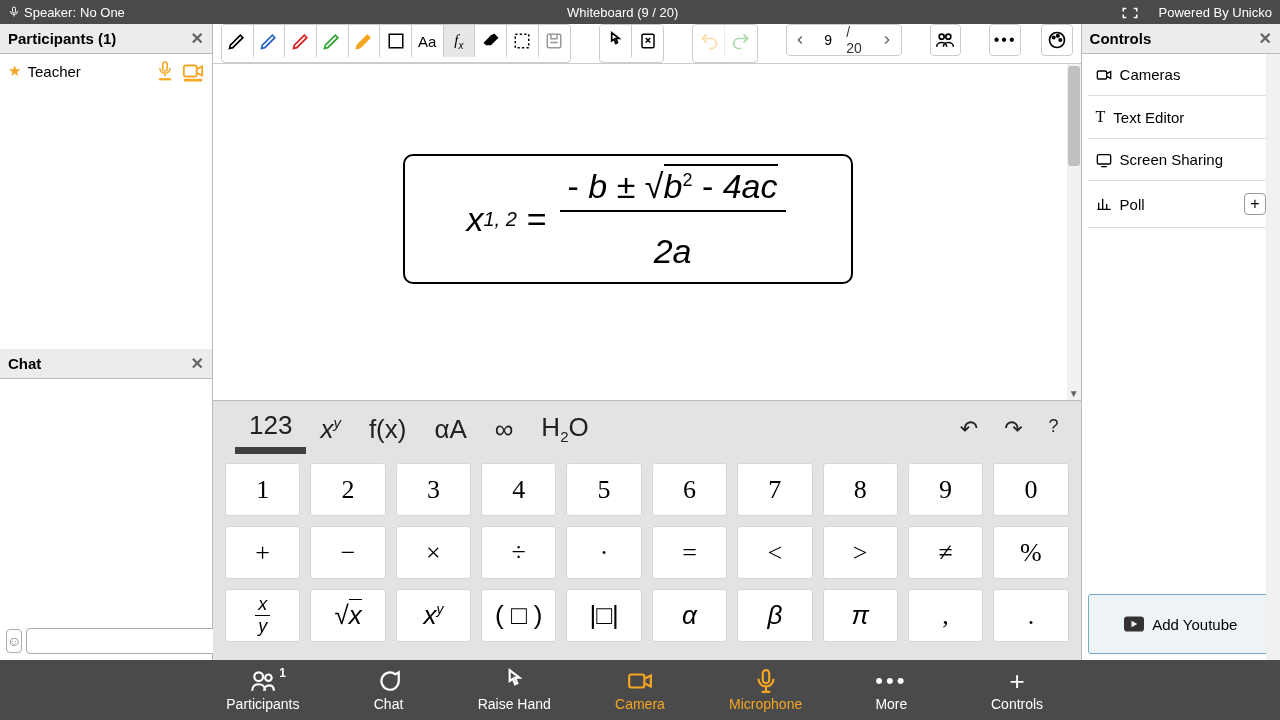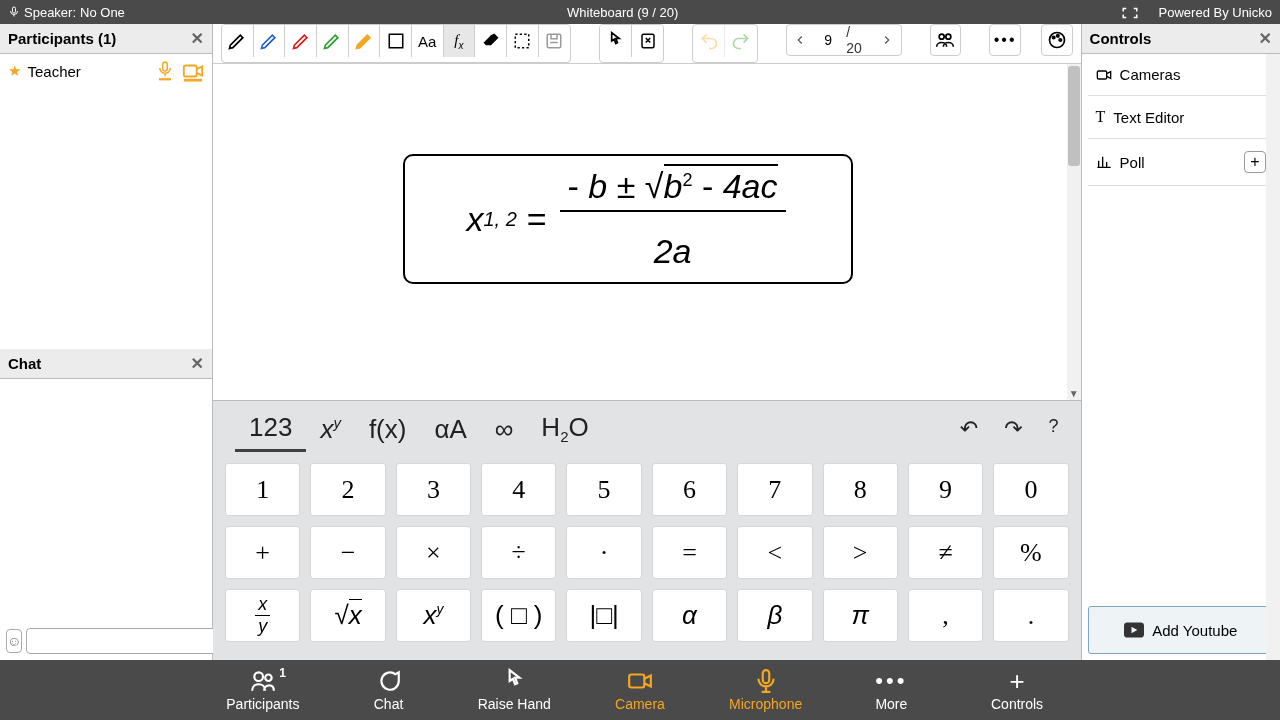--- a/index.html
+++ b/index.html
@@ -46,36 +46,36 @@
 .formula-box .frac { display:inline-flex; flex-direction:column; align-items:center; margin:0 4px; }
 .formula-box .frac .num { border-bottom:2px solid #000; padding:0 8px 4px; }
 .formula-box .frac .den { padding-top:20px; }
 .scrollbar-v { position:absolute; right:0; top:0; width:14px; height:100%; background:#f1f1f1; }
 .scroll-thumb-v { position:absolute; right:1px; top:2px; width:12px; height:100px; background:#c0c0c0; border-radius:3px; }
 .scroll-arrow { width:14px; height:14px; display:flex; align-items:center; justify-content:center; color:#666; font-size:10px; }
 
 .math-keyboard { height:260px; background:#e1e3e4; border-top:1px solid #bbb; display:flex; flex-direction:column; padding:4px 8px 8px; }
 .mk-tabs { display:flex; align-items:center; height:48px; padding:0 14px; font-family:"Times New Roman",serif; }
 .mk-tab { font-size:26px; padding:6px 14px; cursor:pointer; color:#222; }
-.mk-tab.active { border-bottom:3px solid #404040; }
+.mk-tab.active { border-bottom:7px solid #404040; }
 .mk-tab .sup { font-size:15px; vertical-align:super; font-style:italic; }
 .mk-tab .subm { font-size:15px; vertical-align:sub; }
 .mk-right { margin-left:auto; display:flex; gap:26px; font-size:22px; color:#222; }
 .mk-grid { display:grid; grid-template-columns:repeat(10,1fr); grid-template-rows:repeat(3,1fr); gap:10px; padding:10px 4px; flex:1; }
 .mk-key { background:#fff; border:1px solid #d6d6d6; border-radius:3px; display:flex; align-items:center; justify-content:center; font-size:26px; font-family:"Times New Roman",serif; cursor:pointer; }
 
 .right-col { width:213px; border-left:1px solid #bbb; display:flex; flex-direction:column; position:relative; }
 .controls-body { padding:0 6px; overflow:auto; flex:1; }
 .ctrl-item { display:flex; align-items:center; gap:8px; padding:12px 8px; font-size:15px; border-bottom:1px solid #ddd; cursor:pointer; }
 .ctrl-item.active { background:#2962c4; color:#fff; border-radius:3px; border-bottom:none; }
 .ctrl-item .plus { margin-left:auto; width:22px; height:22px; border:1px solid #999; border-radius:4px; display:flex; align-items:center; justify-content:center; font-size:16px; }
 .right-col .scrollbar-v { height:100%; }
 
 .bottom-actions { padding:6px; display:flex; flex-direction:column; gap:8px; }
-.yb-btn { border:1px solid #7aa7bd; background:#eef4f6; border-radius:3px; height:48px; display:flex; align-items:center; justify-content:center; gap:8px; font-size:15px; cursor:pointer; }
+.yb-btn { border:1px solid #7aa7bd; background:#eef4f6; border-radius:3px; height:60px; display:flex; align-items:center; justify-content:center; gap:8px; font-size:15px; cursor:pointer; }
 .upload-btn { border:2px dashed #2962c4; border-radius:3px; height:48px; display:flex; align-items:center; justify-content:center; gap:8px; font-size:15px; cursor:pointer; }
 
 .bottombar { height:60px; background:#4a4a4a; display:flex; align-items:center; color:#fff; }
 .bb-item { display:flex; flex-direction:column; align-items:center; justify-content:center; font-size:14px; cursor:pointer; width:110px; gap:2px; position:relative; }
 .bb-item.orange { color:#f5a623; }
 .bb-badge { position:absolute; top:-2px; right:32px; font-size:12px; font-weight:bold; }
 .bb-icon { height:26px; display:flex; align-items:center; }
 
 svg { display:block; }
 </style>
@@ -365,20 +365,29 @@
           </span>
           <span>Cameras</span>
         </div>
         <div class="ctrl-item">
           <span><span style="font-family:serif;font-size:16px;">T</span></span>
           <span>Text Editor</span>
         </div>
         <div class="ctrl-item">
           <span>
             <svg width="16" height="16" viewBox="0 0 24 24" fill="none" stroke="currentColor" stroke-width="2">
+              <rect x="2" y="4" width="20" height="14" rx="2"></rect>
+              <path d="M8 22h8"></path>
+            </svg>
+          </span>
+          <span>Screen Sharing</span>
+        </div>
+        <div class="ctrl-item">
+          <span>
+            <svg width="16" height="16" viewBox="0 0 24 24" fill="none" stroke="currentColor" stroke-width="2">
               <path d="M4 20V10M10 20V4M16 20v-8M22 20H2"></path>
             </svg>
           </span>
           <span>Poll</span>
           <span class="plus">+</span>
         </div>
       </div>
     <div class="bottom-actions">
       <div class="yb-btn">
         <svg width="20" height="16" viewBox="0 0 24 18" fill="#333">

